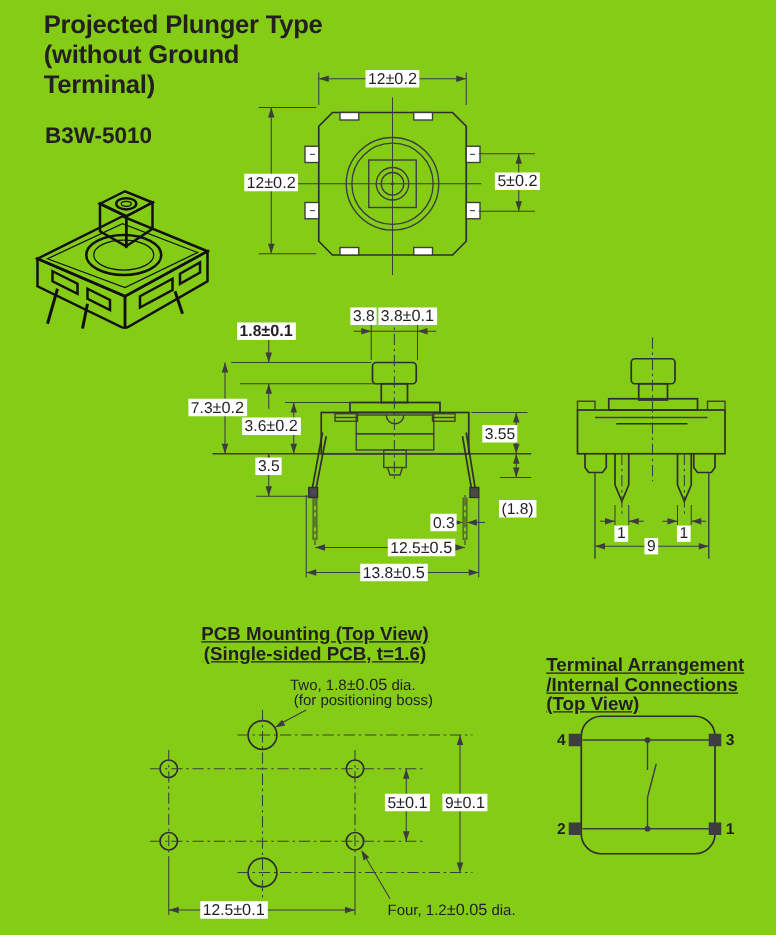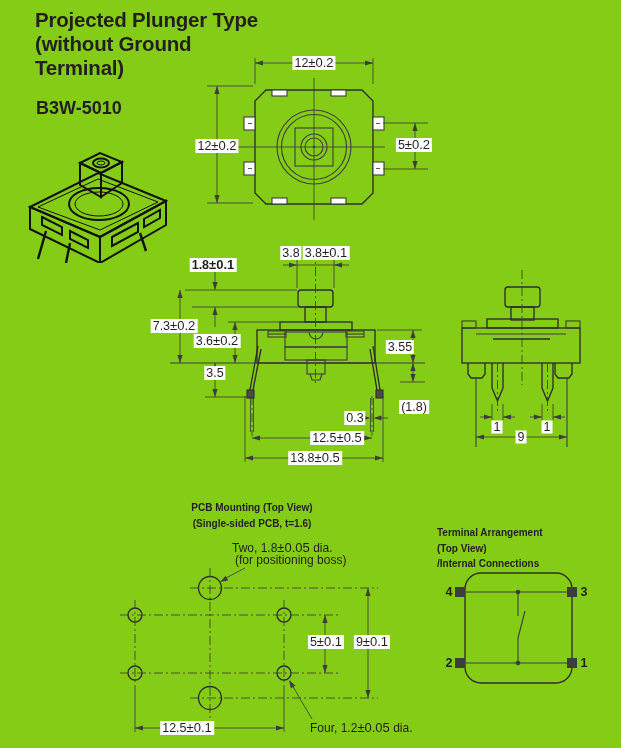--- a/index.html
+++ b/index.html
@@ -2,21 +2,21 @@
 <html><head>
 <meta charset="utf-8">
 <style>
   html,body{margin:0;padding:0;background:#fff;}
   #page{position:relative;width:621px;height:748px;background:#84cc16;overflow:hidden;
         font-family:"Liberation Sans",sans-serif;color:#231f20;}
   .abs{position:absolute;}
   
   .h-title{font-size:20.5px;font-weight:bold;line-height:24px;letter-spacing:-0.2px;}
   .h-model{font-size:18px;font-weight:bold;line-height:22px;}
-  .h-sec{font-size:10px;font-weight:bold;line-height:15.5px;}
+  .h-sec{font-size:15px;font-weight:bold;line-height:15.5px;text-decoration:underline;}
   
   .dim{position:absolute;transform:translate(-50%,-50%);background:#fff;padding:0 2px;
        font-size:12.5px;white-space:nowrap;color:#231f20;line-height:13px;}
   .tol{font-size:13px;}
   .note{position:absolute;font-size:12px;line-height:13.5px;white-space:nowrap;color:#231f20;}
   .pin-num{position:absolute;transform:translate(-50%,-50%);font-size:12.5px;font-weight:bold;color:#231f20;}
   
   svg.draw{position:absolute;overflow:visible;}
   svg.draw line,svg.draw path,svg.draw rect,svg.draw circle{stroke:#3d3d3d;fill:none;stroke-width:1.1;}
   svg.draw .thick{stroke-width:1.35;stroke:#2e2e2e;}
@@ -330,21 +330,21 @@
   </div>
   <span class="note" style="left:232px;top:541px;"><span>Two, 1.8</span><span class="tol">±0.05</span><span> dia.</span></span>
   <span class="note" style="left:235px;top:554px;">(for positioning boss)</span>
   <span class="note" style="left:310px;top:721px;"><span>Four, 1.2</span><span class="tol">±0.05</span><span> dia.</span></span>
   <span class="dim" style="left:326px;top:642px;"><span>5</span><span class="tol">±0.1</span></span>
   <span class="dim" style="left:372px;top:642px;"><span>9</span><span class="tol">±0.1</span></span>
   <span class="dim" style="left:187px;top:728px;"><span>12.5</span><span class="tol">±0.1</span></span>
 
   <div class="abs h-sec" style="left:437px;top:500px;width:184px;margin-top:25px;">
     <div>Terminal Arrangement</div>
+    <div>/Internal Connections</div>
     <div>(Top View)</div>
-    <div>/Internal Connections</div>
   </div>
   <span class="pin-num" style="left:449px;top:592px;">4</span>
   <span class="pin-num" style="left:584px;top:592px;">3</span>
   <span class="pin-num" style="left:449px;top:663px;">2</span>
   <span class="pin-num" style="left:584px;top:663px;">1</span>
 
 </div>
 
 </body></html>

